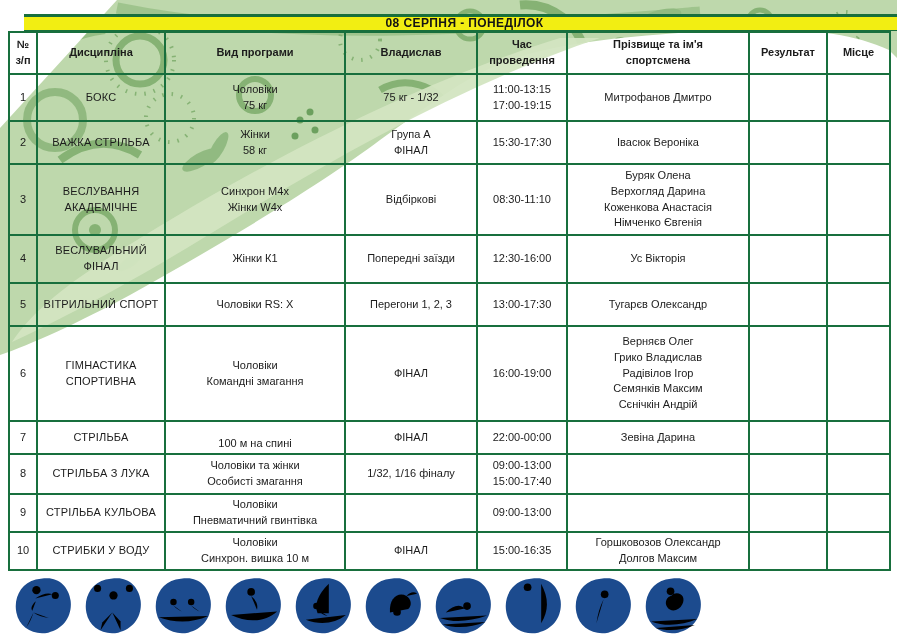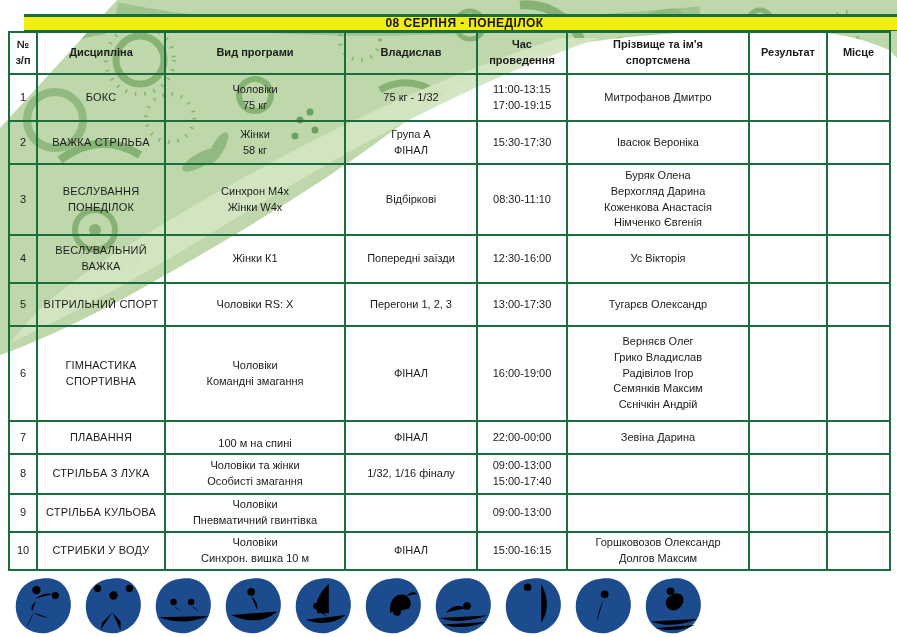--- a/index.html
+++ b/index.html
@@ -249,35 +249,35 @@
 58 кг</td>
           <td class="c-competition">Група А
 ФІНАЛ</td>
           <td class="c-time">15:30-17:30</td>
           <td class="c-athletes">Івасюк Вероніка</td>
           <td class="c-result"></td>
           <td class="c-place"></td>
         </tr>
         <tr>
           <td class="c-num">3</td>
-          <td class="c-discipline">ВЕСЛУВАННЯ ПОНЕДІЛОК</td>
+          <td class="c-discipline">ВЕСЛУВАННЯ АКАДЕМІЧНЕ</td>
           <td class="c-program">Синхрон  М4х
 Жінки W4х</td>
           <td class="c-competition">Відбіркові</td>
           <td class="c-time">08:30-11:10</td>
           <td class="c-athletes">Буряк Олена
 Верхогляд Дарина
 Коженкова Анастасія
 Німченко Євгенія</td>
           <td class="c-result"></td>
           <td class="c-place"></td>
         </tr>
         <tr>
           <td class="c-num">4</td>
-          <td class="c-discipline">ВЕСЛУВАЛЬНИЙ ВАЖКА</td>
+          <td class="c-discipline">ВЕСЛУВАЛЬНИЙ ФІНАЛ</td>
           <td class="c-program">Жінки К1</td>
           <td class="c-competition">Попередні заїзди</td>
           <td class="c-time">12:30-16:00</td>
           <td class="c-athletes">Ус Вікторія</td>
           <td class="c-result"></td>
           <td class="c-place"></td>
         </tr>
         <tr>
           <td class="c-num">5</td>
           <td class="c-discipline">ВІТРИЛЬНИЙ СПОРТ</td>
@@ -298,21 +298,21 @@
           <td class="c-athletes">Верняєв Олег
 Грико Владислав
 Радівілов Ігор
 Семянків Максим
 Сєнічкін Андрій</td>
           <td class="c-result"></td>
           <td class="c-place"></td>
         </tr>
         <tr>
           <td class="c-num">7</td>
-          <td class="c-discipline">ПЛАВАННЯ</td>
+          <td class="c-discipline">СТРІЛЬБА</td>
           <td class="c-program" style="vertical-align: bottom; padding-bottom: 1px;">100 м на спині</td>
           <td class="c-competition">ФІНАЛ</td>
           <td class="c-time">22:00-00:00</td>
           <td class="c-athletes">Зевіна Дарина</td>
           <td class="c-result"></td>
           <td class="c-place"></td>
         </tr>
         <tr>
           <td class="c-num">8</td>
           <td class="c-discipline">СТРІЛЬБА З ЛУКА</td>
@@ -335,21 +335,21 @@
           <td class="c-athletes"></td>
           <td class="c-result"></td>
           <td class="c-place"></td>
         </tr>
         <tr>
           <td class="c-num">10</td>
           <td class="c-discipline">СТРИБКИ У ВОДУ</td>
           <td class="c-program">Чоловіки
 Синхрон. вишка 10 м</td>
           <td class="c-competition">ФІНАЛ</td>
-          <td class="c-time">15:00-16:15</td>
+          <td class="c-time">15:00-16:35</td>
           <td class="c-athletes">Горшковозов Олександр
 Долгов Максим</td>
           <td class="c-result"></td>
           <td class="c-place"></td>
         </tr>
       </tbody>
   </table>
 
   <div class="pict-strip">
       <svg viewBox="0 0 100 100" class="pict">

